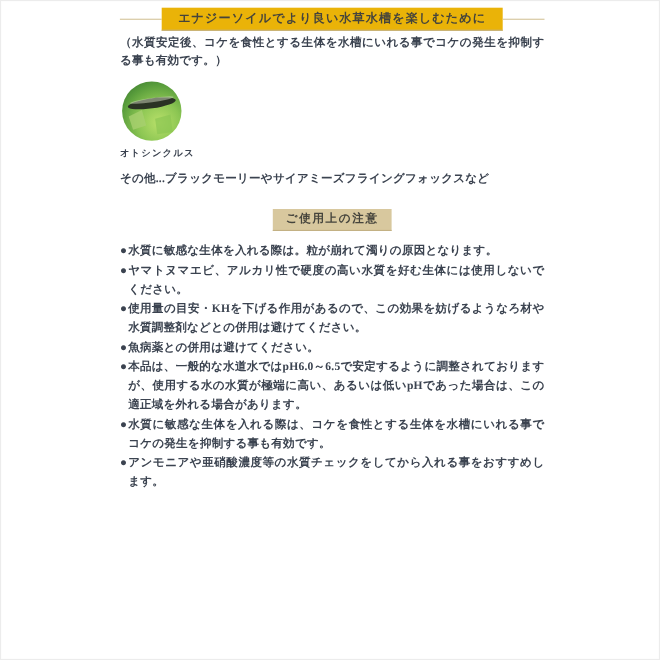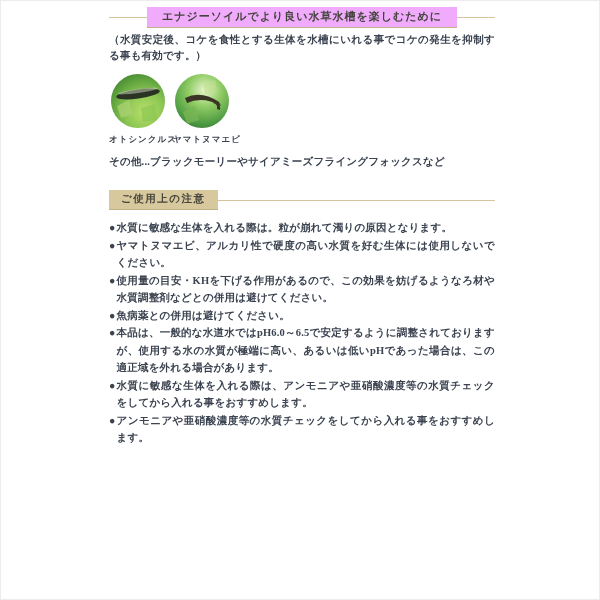--- a/index.html
+++ b/index.html
@@ -12,21 +12,21 @@
     color:#3b4350;
     overflow:hidden;
   }
   .content { position:absolute; left:108px; top:6px; width:386px; }
 
   
   .title-row { display:flex; align-items:center; }
   .rule { flex:1 1 auto; height:1px; background:#d4c49a; }
   .title-banner {
     flex:0 0 auto;
-    background:#f0abfc;
+    background:#eab308;
     border-bottom:1px solid #c3b184;
     padding:2px 15px 3px;
     font-size:11px; font-weight:bold; letter-spacing:1px;
     color:#45443c; white-space:nowrap;
   }
 
   .para {
     margin:13px 0 0;
     font-size:10.5px; line-height:16px;
     text-align:justify; letter-spacing:0.2px;
@@ -44,21 +44,21 @@
   .photo.oto  { background:radial-gradient(circle at 62% 70%, #b9e06a 0%, #8cc653 38%, #5a9e3c 68%, #2f6b2c 100%); }
   .photo.ebi  { background:radial-gradient(circle at 55% 30%, #e9f6cf 0%, #8fcb63 35%, #4d9a42 70%, #265f2b 100%); }
   .photo svg { position:absolute; left:0; top:0; }
   .organism-label {
     margin-top:6px; font-size:8.5px; letter-spacing:1px;
     color:#3b4350; font-weight:600; white-space:nowrap;
   }
   .others { margin-top:9px; font-size:10.5px; font-weight:600; letter-spacing:0.2px; }
 
   
-  .section-row { display:flex; align-items:center; margin-top:21px; }
+  .section-row { display:flex; align-items:center; margin-top:21px;flex-direction:column; }
   .section-banner {
     flex:0 0 auto;
     background:#d8c89e;
     border-bottom:1px solid #c3b184;
     padding:2px 12px 3px;
     font-size:10.5px; font-weight:bold; letter-spacing:1.5px;
     color:#45443c; white-space:nowrap;
   }
 
   
@@ -90,31 +90,20 @@
         <div class="photo oto">
           <svg width="54" height="54" viewBox="0 0 54 54">
             <ellipse cx="27" cy="20" rx="22" ry="4.5" fill="#2a3324" transform="rotate(-8 27 20)"></ellipse>
             <ellipse cx="27" cy="17" rx="20" ry="2" fill="#cfd8c0" opacity="0.5" transform="rotate(-8 27 17)"></ellipse>
             <path d="M6 32 L18 26 L22 40 L10 44 Z" fill="#a8cf6f" opacity="0.8"></path>
             <path d="M30 34 L44 30 L46 46 L32 48 Z" fill="#8cc653" opacity="0.7"></path>
           </svg>
         </div>
         <div class="organism-label">オトシンクルス</div>
       </div>
-      <div class="organism">
-        <div class="photo ebi">
-          <svg width="54" height="54" viewBox="0 0 54 54">
-            <path d="M10 24 Q26 16 44 28 L46 32 Q28 22 12 29 Z" fill="#3a3524"></path>
-            <path d="M40 27 q6 2 5 9 l-3 -1 q1 -5 -4 -6 Z" fill="#3a3524"></path>
-            <path d="M8 38 L20 32 L24 46 L12 50 Z" fill="#79b556" opacity="0.75"></path>
-            <path d="M28 10 L40 6 L42 18 L30 20 Z" fill="#bfe08c" opacity="0.6"></path>
-          </svg>
-        </div>
-        <div class="organism-label">ヤマトヌマエビ</div>
-      </div>
     </div>
 
     <p class="others" style="margin:9px 0 17px;">その他...ブラックモーリーやサイアミーズフライングフォックスなど</p>
 
     <div class="section-row">
       <div class="section-banner">ご使用上の注意</div>
       <div class="rule"></div>
     </div>
 
     <div class="bullets">
@@ -133,21 +122,21 @@
       <div class="bullet-item">
         <span class="bullet-mark">●</span>
         <span class="bullet-text">魚病薬との併用は避けてください。</span>
       </div>
       <div class="bullet-item">
         <span class="bullet-mark">●</span>
         <span class="bullet-text">本品は、一般的な水道水ではpH6.0～6.5で安定するように調整されておりますが、使用する水の水質が極端に高い、あるいは低いpHであった場合は、この適正域を外れる場合があります。</span>
       </div>
       <div class="bullet-item">
         <span class="bullet-mark">●</span>
-        <span class="bullet-text">水質に敏感な生体を入れる際は、アンモニアや亜硝酸濃度等の水質チェックをしてから入れる事をおすすめします。</span>
+        <span class="bullet-text">水質に敏感な生体を入れる際は、コケを食性とする生体を水槽にいれる事でコケの発生を抑制する事も有効です。</span>
       </div>
       <div class="bullet-item">
         <span class="bullet-mark">●</span>
         <span class="bullet-text">アンモニアや亜硝酸濃度等の水質チェックをしてから入れる事をおすすめします。</span>
       </div>
     </div>
 
 
   </div>
 </div>

